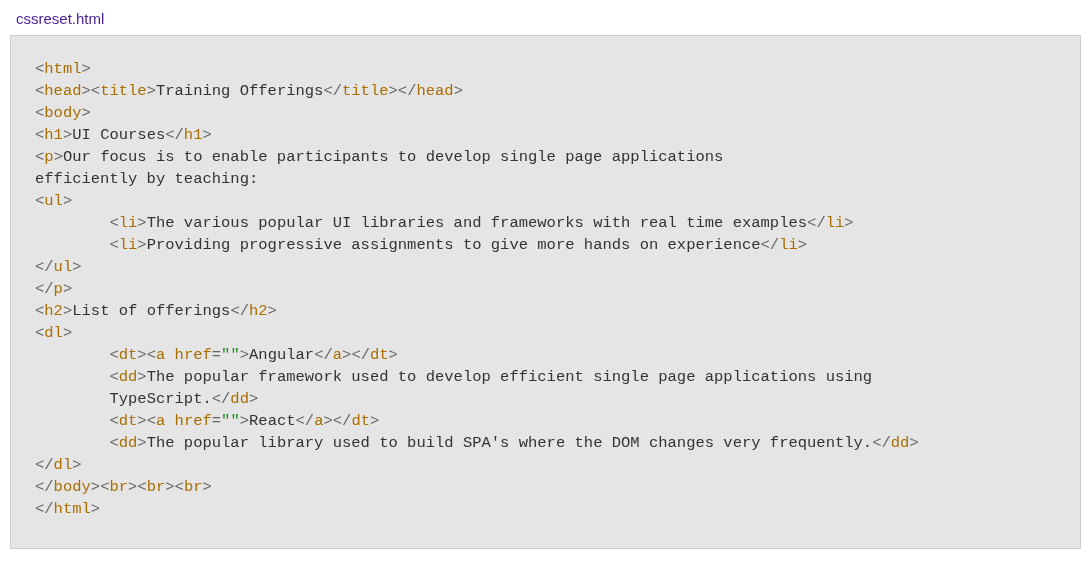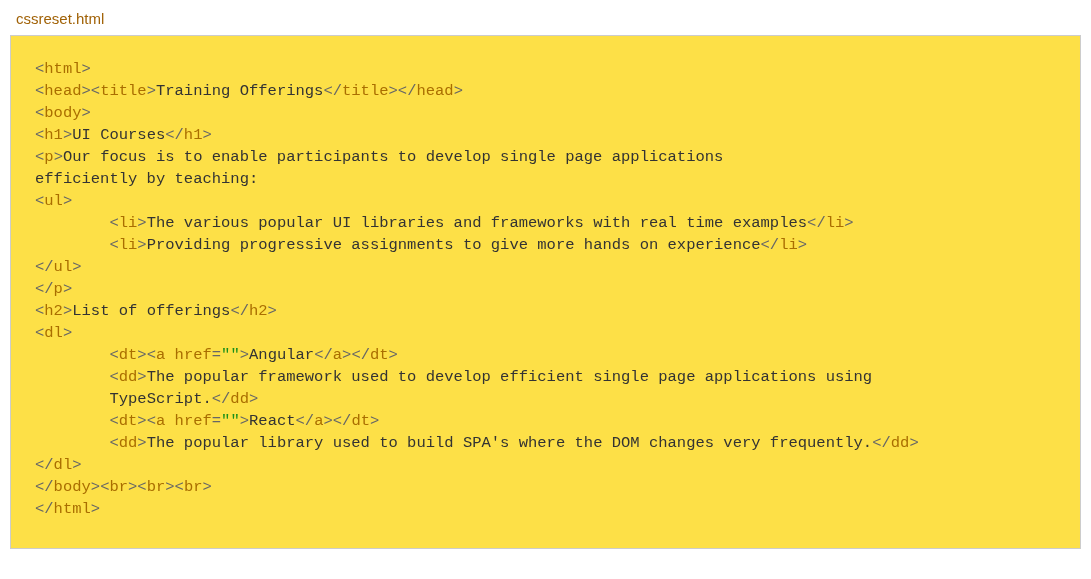--- a/index.html
+++ b/index.html
@@ -8,25 +8,25 @@
     padding: 10px;
     background: #ffffff;
     font-family: "Segoe UI", Arial, sans-serif;
     font-size: 15px;
     color: #333;
     width: 1091px;
   }
   .filename {
     font-size: 15px;
     margin: 0 0 8px 6px;
-    color: #a16207;
+    color: #4c1d95;
   }
   .code-box {
     border: 1px solid #ccc;
-    background: #fde047;
+    background: #e5e5e5;
     padding: 22px 24px 28px 24px;
     font-family: Consolas, "Courier New", monospace;
     font-size: 15.5px;
     line-height: 22px;
     color: #333333;
     overflow-x: auto;
   }
   .code-box pre {
     margin: 0;
     font-family: inherit;

